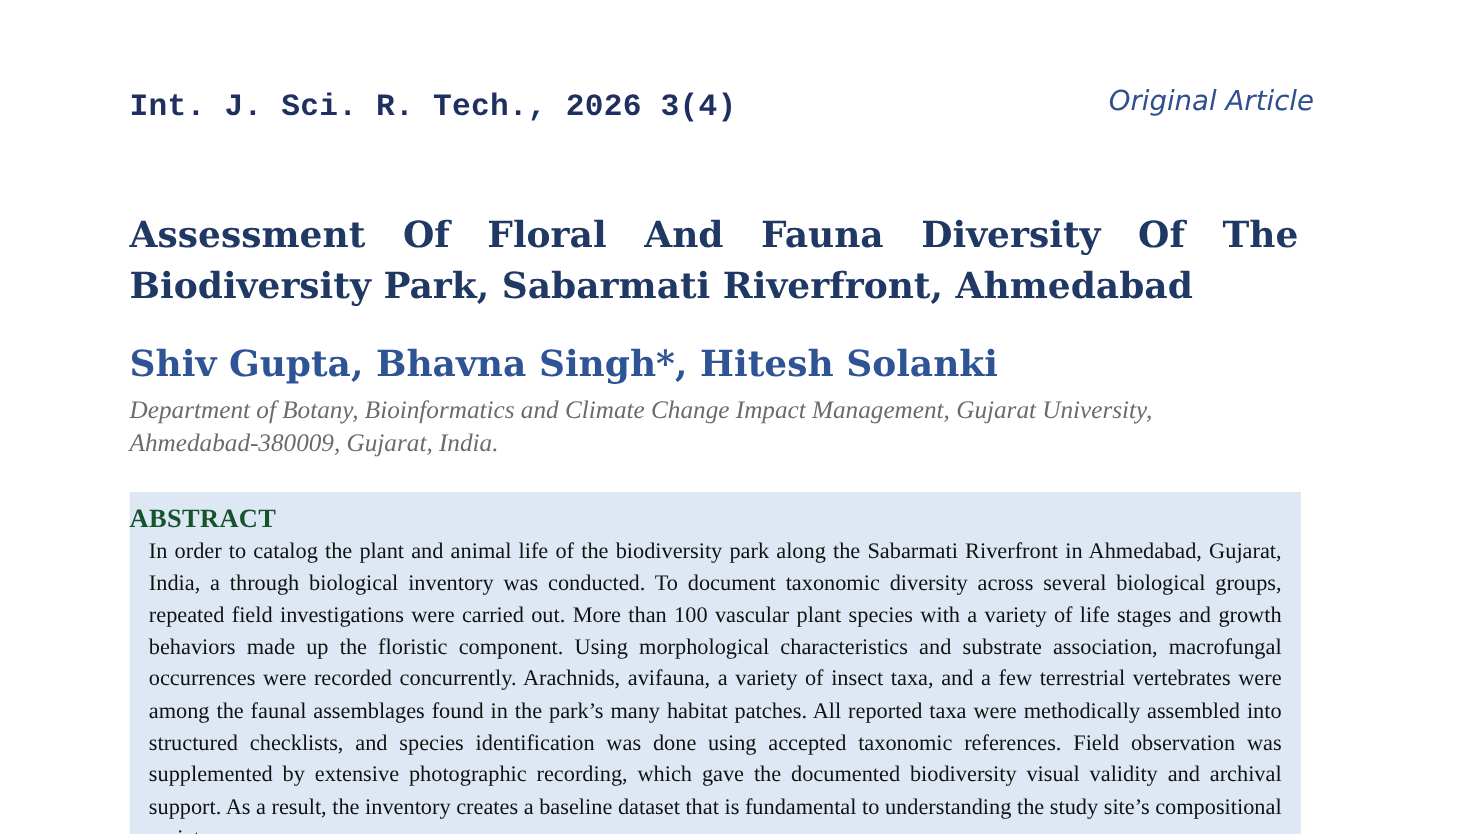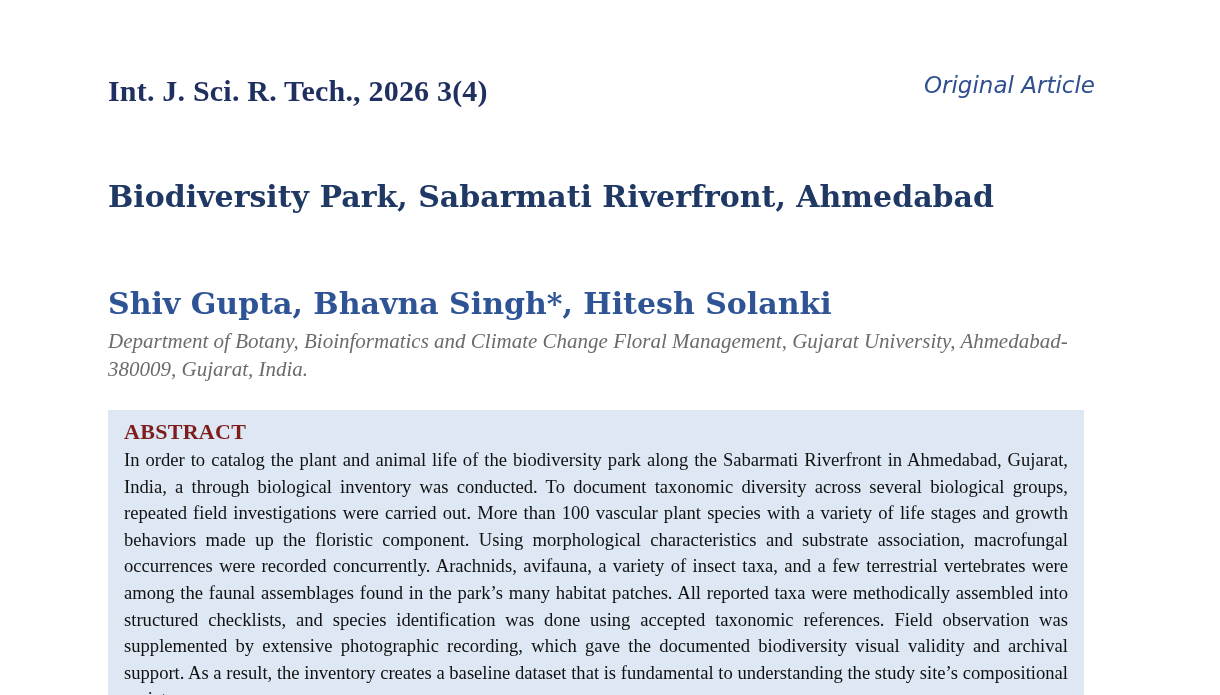--- a/index.html
+++ b/index.html
@@ -16,23 +16,23 @@
   .page {
     position: absolute;
     left: 0; top: 0;
     width: 1220px; height: 695px;
     background: #ffffff;
   }
   .journal-title {
     position: absolute;
     left: 108px;
     top: 74px;
-    font-family: Liberation Serif, serif;
+    font-family: Liberation Mono, monospace;
     font-weight: bold;
-    font-size: 30px;
+    font-size: 26px;
     color: #1f2f5f;
     letter-spacing: 0.2px;
     white-space: nowrap;
   }
   .journal-sub {
     position: absolute;
     left: 108px;
     font-family: "DejaVu Sans", sans-serif;
     font-size: 14px;
     color: #4a6fa8;
@@ -98,26 +98,26 @@
   .abstract-box {
     position: absolute;
     left: 108px;
     top: 410px;
     width: 976px;
     height: 300px;
     background: #dde8f4;
   }
   .abstract-heading {
     position: absolute;
-    left: 16px;
+    left: 0;
     top: 9px;
     font-family: "Liberation Serif", serif;
     font-weight: bold;
     font-size: 22px;
-    color: #7f1d1d;
+    color: #14532d;
     letter-spacing: 0.3px;
   }
   .abstract-body {
     position: absolute;
     left: 16px;
     top: 37px;
     width: 944px;
     font-family: "Liberation Serif", serif;
     font-size: 18.6px;
     line-height: 26.6px;
@@ -129,25 +129,26 @@
 </head>
 <body>
 
 <div class="page">
 
   <div class="journal-title">Int. J. Sci. R. Tech., 2026 3(4)</div>
 
   <div class="article-type">Original Article</div>
 
   <h1 class="article-title">
+    <span class="line1">Assessment Of Floral And Fauna Diversity Of The</span>
     <span class="line2">Biodiversity Park, Sabarmati Riverfront, Ahmedabad</span>
   </h1>
 
   <div class="authors">Shiv Gupta, Bhavna Singh*, Hitesh Solanki</div>
 
-  <div class="affiliation">Department of Botany, Bioinformatics and Climate Change Floral Management, Gujarat University, Ahmedabad-380009, Gujarat, India.</div>
+  <div class="affiliation">Department of Botany, Bioinformatics and Climate Change Impact Management, Gujarat University, Ahmedabad-380009, Gujarat, India.</div>
 
   <div class="abstract-box">
     <div class="abstract-heading">ABSTRACT</div>
     <p class="abstract-body">In order to catalog the plant and animal life of the biodiversity park along the Sabarmati Riverfront in Ahmedabad, Gujarat, India, a through biological inventory was conducted. To document taxonomic diversity across several biological groups, repeated field investigations were carried out. More than 100 vascular plant species with a variety of life stages and growth behaviors made up the floristic component. Using morphological characteristics and substrate association, macrofungal occurrences were recorded concurrently. Arachnids, avifauna, a variety of insect taxa, and a few terrestrial vertebrates were among the faunal assemblages found in the park’s many habitat patches. All reported taxa were methodically assembled into structured checklists, and species identification was done using accepted taxonomic references. Field observation was supplemented by extensive photographic recording, which gave the documented biodiversity visual validity and archival support. As a result, the inventory creates a baseline dataset that is fundamental to understanding the study site’s compositional variety.</p>
   </div>
 
 </div>
 
 </body></html>

